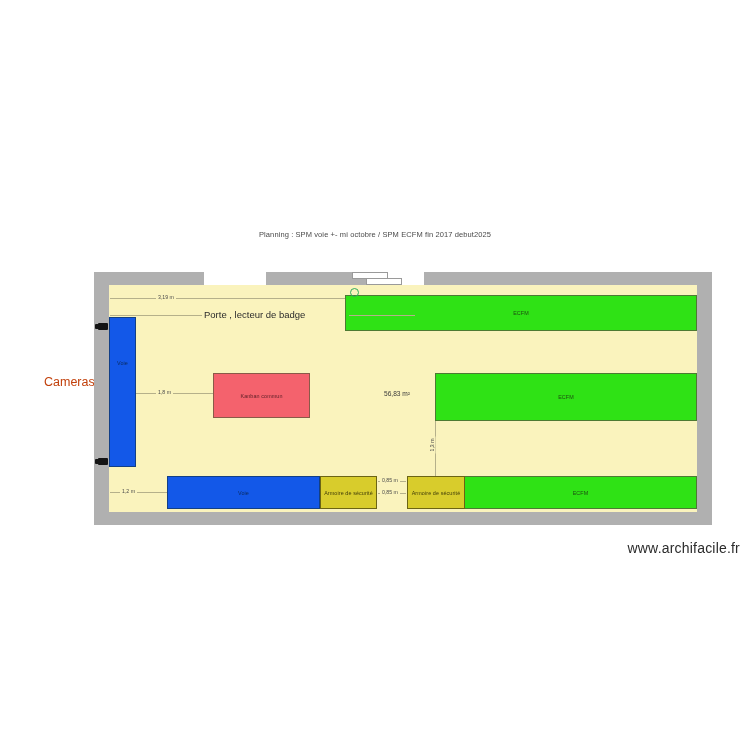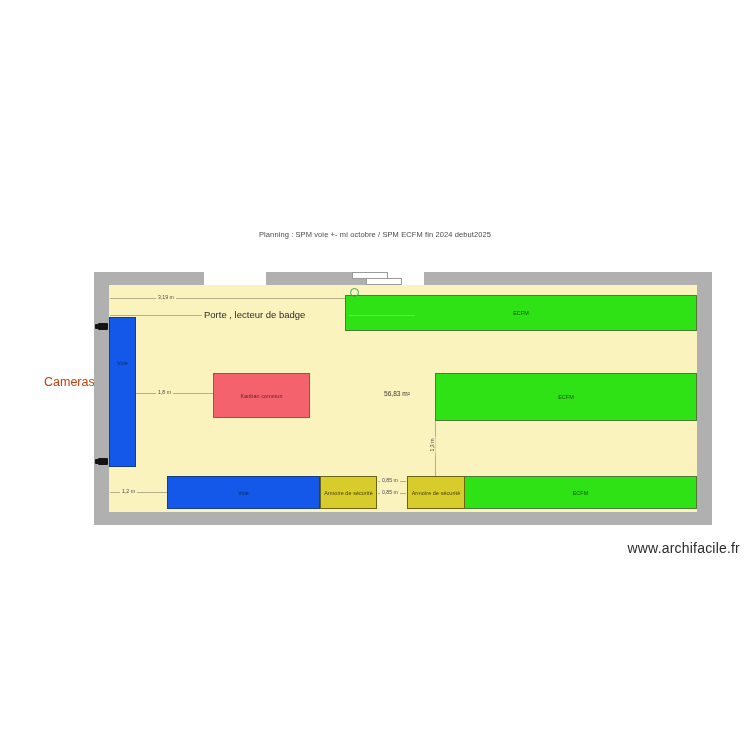--- a/index.html
+++ b/index.html
@@ -223,21 +223,21 @@
   .callout-leader {
     position: absolute;
     height: 1px;
     background: #b5b08a;
     z-index: 4;
   }
 </style>
 </head>
 <body>
 
-<div class="plan-title">Planning : SPM voie +- mi octobre / SPM ECFM fin 2024 debut2025</div>
+<div class="plan-title">Planning : SPM voie +- mi octobre / SPM ECFM fin 2017 debut2025</div>
 
 <div class="cameras-label">Cameras</div>
 
 <div class="plan-frame">
 
   <div class="floor"></div>
 
   <div class="wall-gap" style="left:110px; width:62px;"></div>
   <div class="wall-gap" style="left:282px; width:48px;"></div>
 

